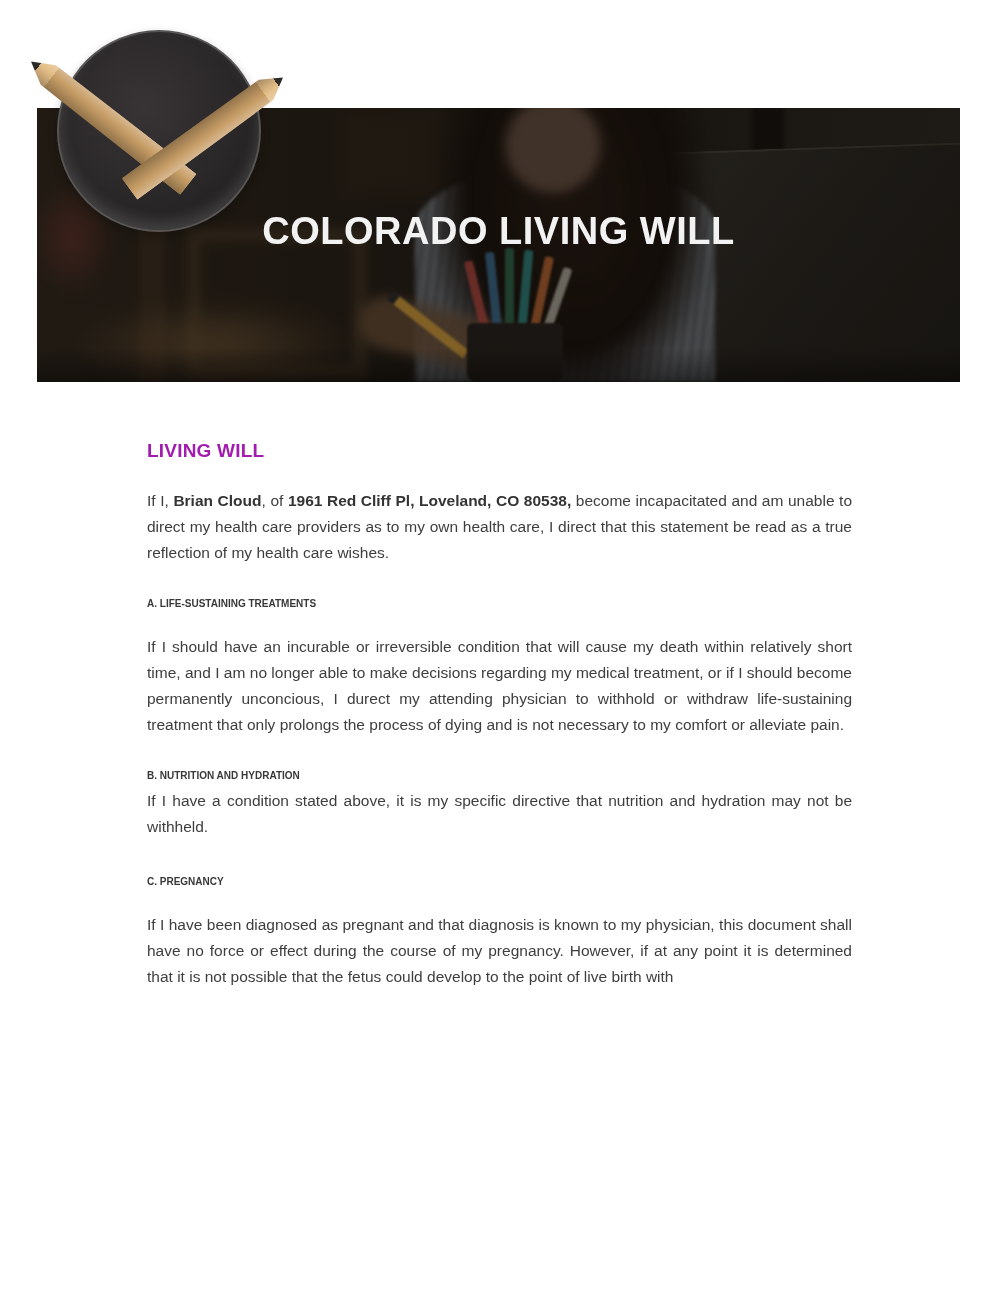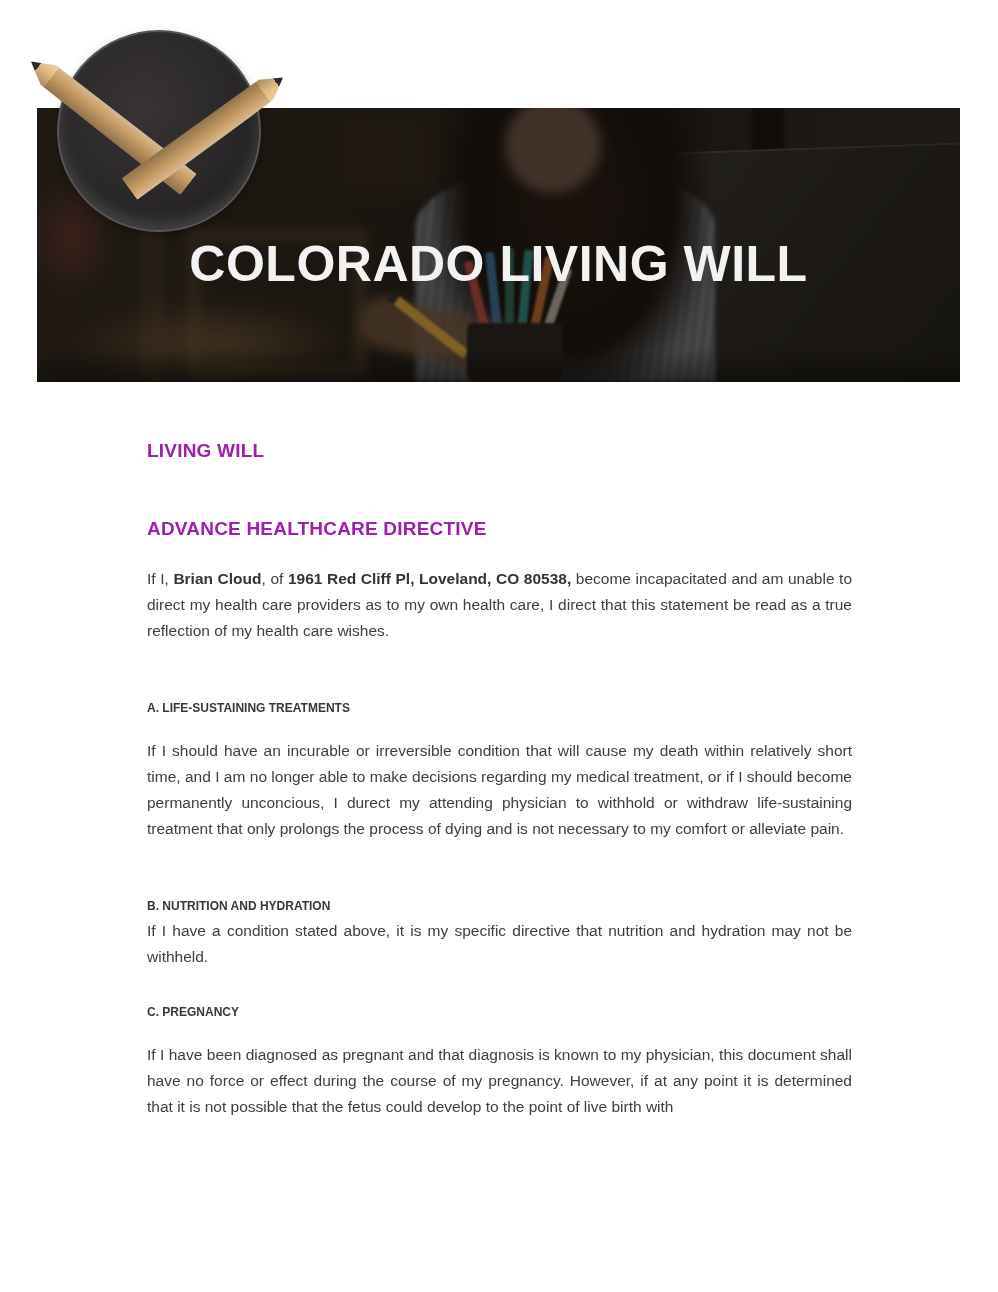--- a/index.html
+++ b/index.html
@@ -48,22 +48,22 @@
   .chair-bar { left:715px; top:0; width:32px; height:74px; background:#13100d; filter:blur(2px); }
   .laptop {
     left:590px; top:40px; width:350px; height:250px;
     background:linear-gradient(130deg,#36332d 0%,#26231e 55%,#1e1c18 100%);
     border-radius:10px; transform:rotate(-2deg);
     box-shadow:inset 0 2px 0 rgba(140,128,108,.25);
   }
   .desk-shadow { left:0; bottom:0; width:923px; height:34px; background:linear-gradient(rgba(0,0,0,0),rgba(0,0,0,.45)); }
   .photo-overlay { inset:0; background:rgba(13,10,8,.40); }
   .header-title {
-    position:absolute; left:0; right:0; top:127px; z-index:6; text-align:center;
-    color:#f2f2f2; font-size:50px; font-weight:bold; letter-spacing:.5px;
+    position:absolute; left:0; right:0; top:102px; z-index:6; text-align:center;
+    color:#f2f2f2; font-size:38px; font-weight:bold; letter-spacing:.5px;
   }
 
   
   .logo { position:absolute; left:53px; top:26px; width:240px; height:215px; z-index:10; }
   .logo-circle {
     position:absolute; left:4px; top:4px; width:204px; height:202px; border-radius:50%;
     background:radial-gradient(circle at 42% 38%, #383435 0%, #2b2829 52%, #222021 78%, #403d3d 100%);
     border:2px solid #585555;
     box-shadow:inset 0 -8px 14px rgba(255,255,255,.14), 0 4px 10px rgba(0,0,0,.25);
   }
@@ -83,21 +83,21 @@
     position:absolute; left:0; top:382px; width:998px;
     padding:0 146px 0 147px;
     color:#3e3e3e; font-size:15.5px; line-height:26px;
   }
   .doc p { text-align:justify; }
   .h-blue {
     color:#a21caf; font-size:19px; font-weight:bold; line-height:22px;
     letter-spacing:.2px; margin:56px 0 26px;
   }
   .h-blue.first { margin-top:58px; }
-  .h-sub { font-size:12px; font-weight:bold; color:#383838; line-height:24px; margin:52px 0 18px; }
+  .h-sub { font-size:10px; font-weight:bold; color:#383838; line-height:24px; margin:26px 0 18px; }
   .h-sub.tight { margin-bottom:0; }
   .h-sub.c-sec { margin-top:30px; }
   strong { color:#343434; }
 </style>
 </head>
 <body>
 
 <div class="page">
 
   <div class="header-banner">
@@ -130,21 +130,20 @@
       <div class="logo-circle"></div>
       <div class="pencil pencil-left"></div>
       <div class="pencil pencil-right"></div>
     </div>
   </div>
 
   <div class="doc">
 
     <h2 class="h-blue first">LIVING WILL</h2>
 
-    <h2 class="h-blue">ADVANCE HEALTHCARE DIRECTIVE</h2>
     <p><span>If I, </span><strong>Brian Cloud</strong><span>, of </span><strong>1961 Red Cliff Pl, Loveland, CO 80538,</strong><span> become incapacitated and am unable to direct my health care providers as to my own health care, I direct that this statement be read as a true reflection of my health care wishes.</span></p>
 
     <h3 class="h-sub">A. LIFE-SUSTAINING TREATMENTS</h3>
     <p>If I should have an incurable or irreversible condition that will cause my death within relatively short time, and I am no longer able to make decisions regarding my medical treatment, or if I should become permanently unconcious, I durect my attending physician to withhold or withdraw life-sustaining treatment that only prolongs the process of dying and is not necessary to my comfort or alleviate pain.</p>
 
     <h3 class="h-sub tight">B. NUTRITION AND HYDRATION</h3>
     <p>If I have a condition stated above, it is my specific directive that nutrition and hydration may not be withheld.</p>
 
     <h3 class="h-sub c-sec">C. PREGNANCY</h3>
     <p>If I have been diagnosed as pregnant and that diagnosis is known to my physician, this document shall have no force or effect during the course of my pregnancy. However, if at any point it is determined that it is not possible that the fetus could develop to the point of live birth with</p>

